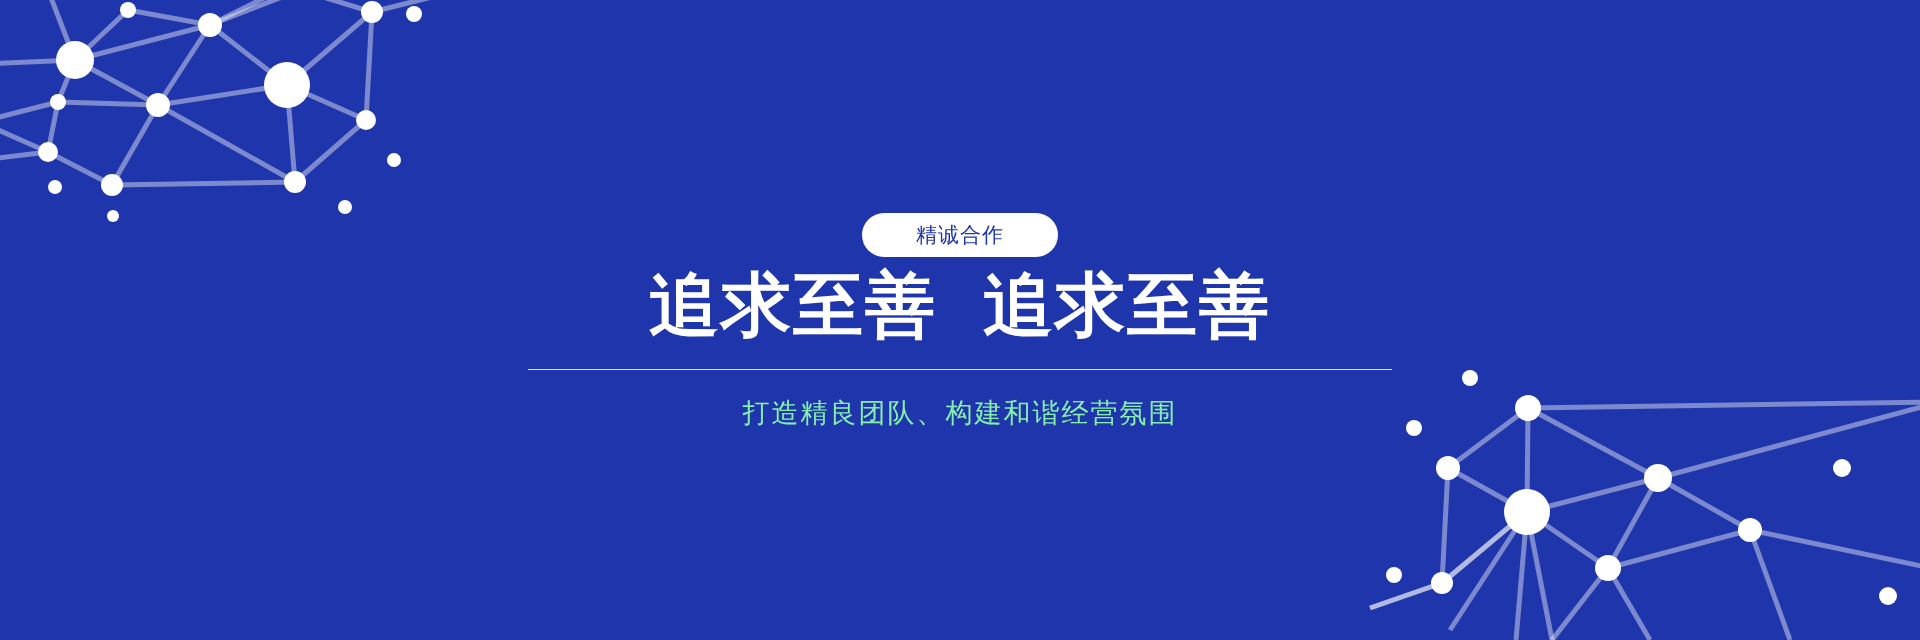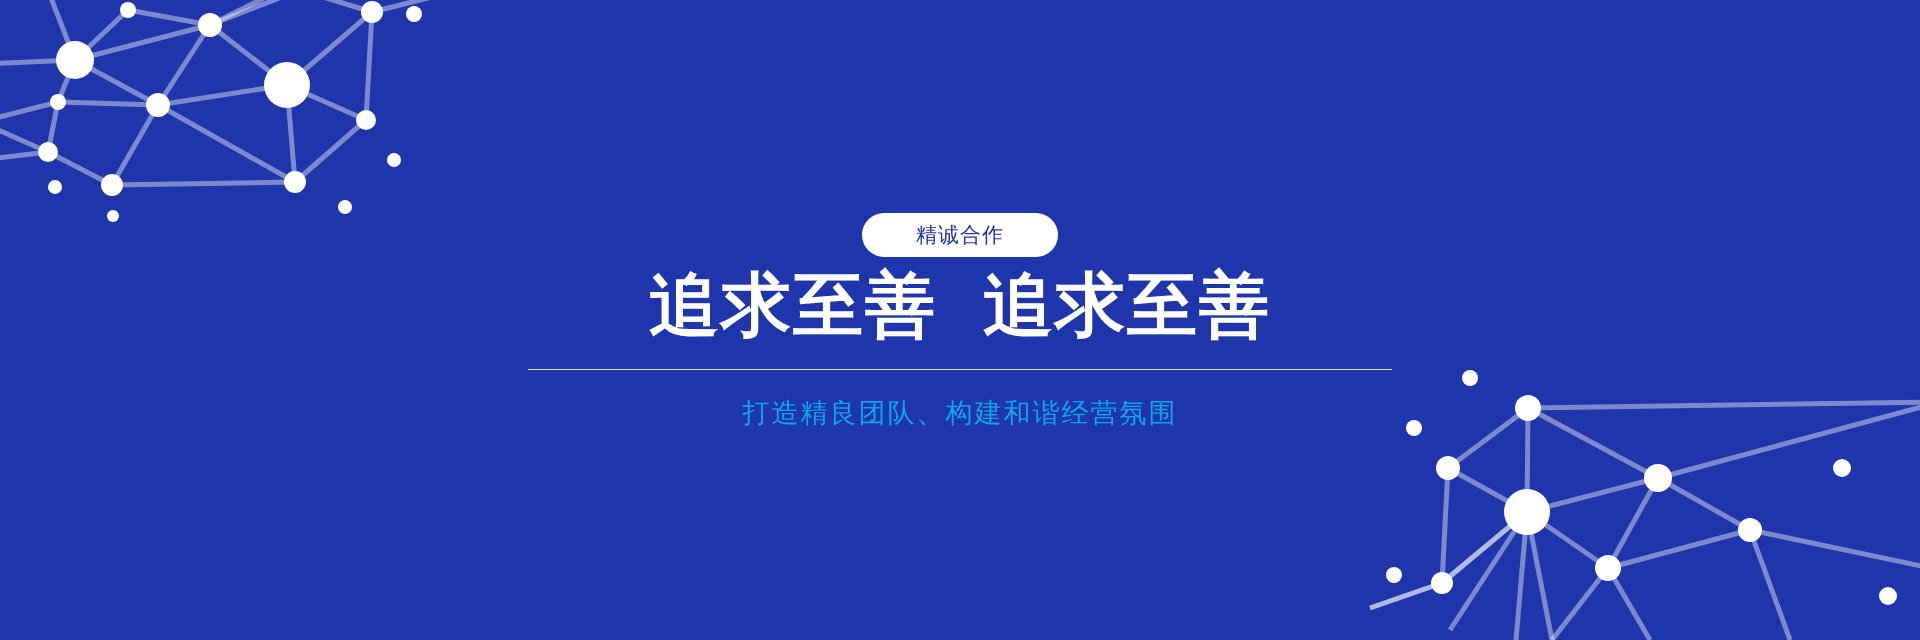--- a/index.html
+++ b/index.html
@@ -79,21 +79,21 @@
   .title .gap { display: inline-block; width: 46px; }
 
   .divider {
     width: 864px;
     height: 1px;
     background: rgba(255,255,255,0.85);
     margin-top: 26px;
   }
 
   .subtitle {
-    color: #0ea5e9;
+    color: #86efac;
     font-size: 27px;
     letter-spacing: 2px;
     line-height: 1;
     margin-top: 30px;
     white-space: nowrap;
   }
 </style>
 </head>
 <body>
 

